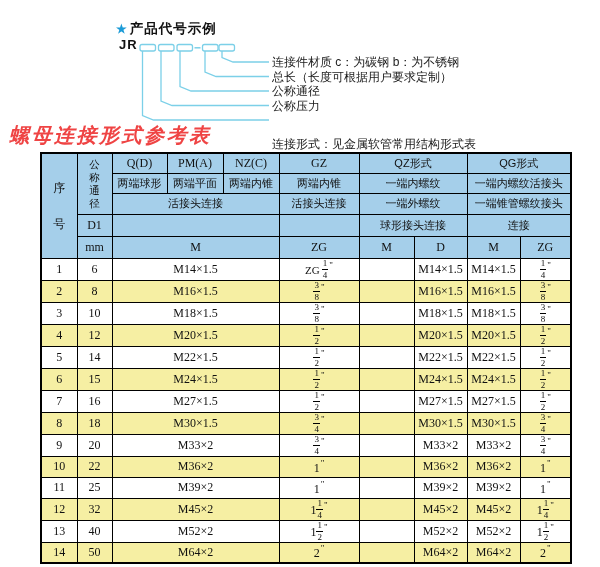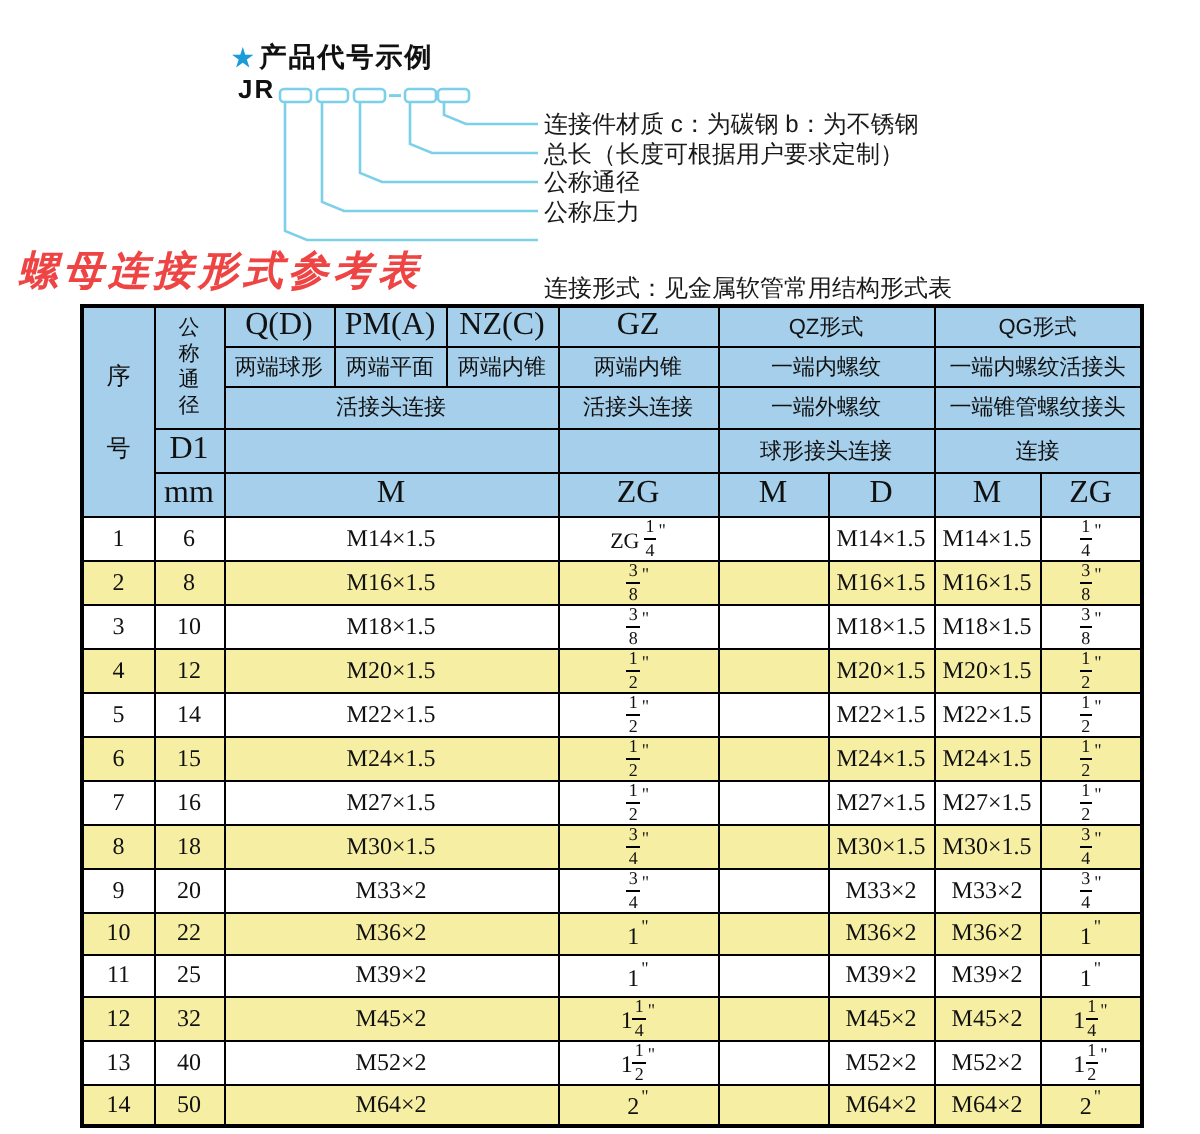--- a/index.html
+++ b/index.html
@@ -47,21 +47,21 @@
     border:2px solid #000;
     font-family:"Liberation Serif", serif;
   }
   table.ref td {
     border:1px solid #000;
     text-align:center; vertical-align:middle;
     font-size:12px; padding:0; overflow:hidden;
     background:#fff;
   }
   tr.h td { background:#a5cfea; font-family:"Liberation Sans", sans-serif; font-size:11px; }
-  tr.h td.code { font-family:"Liberation Serif", serif; font-size:16px; }
+  tr.h td.code { font-family:"Liberation Serif", serif; font-size:12px; }
   tr.hr1 { height:20px; } tr.hr2 { height:20px; } tr.hr3 { height:21px;margin-top:26px; }
   tr.hr4 { height:22px;padding-left:36px; } tr.hr5 { height:22px; }
   tbody tr.r { height:21px; }
   tbody tr.alt td { background:#f6efa3; }
   .vert {
     display:flex; flex-direction:column;
     align-items:center; justify-content:space-evenly;
     margin:0 auto; line-height:1;
   }
   .vert-seq { height:96px; font-size:12px; }

